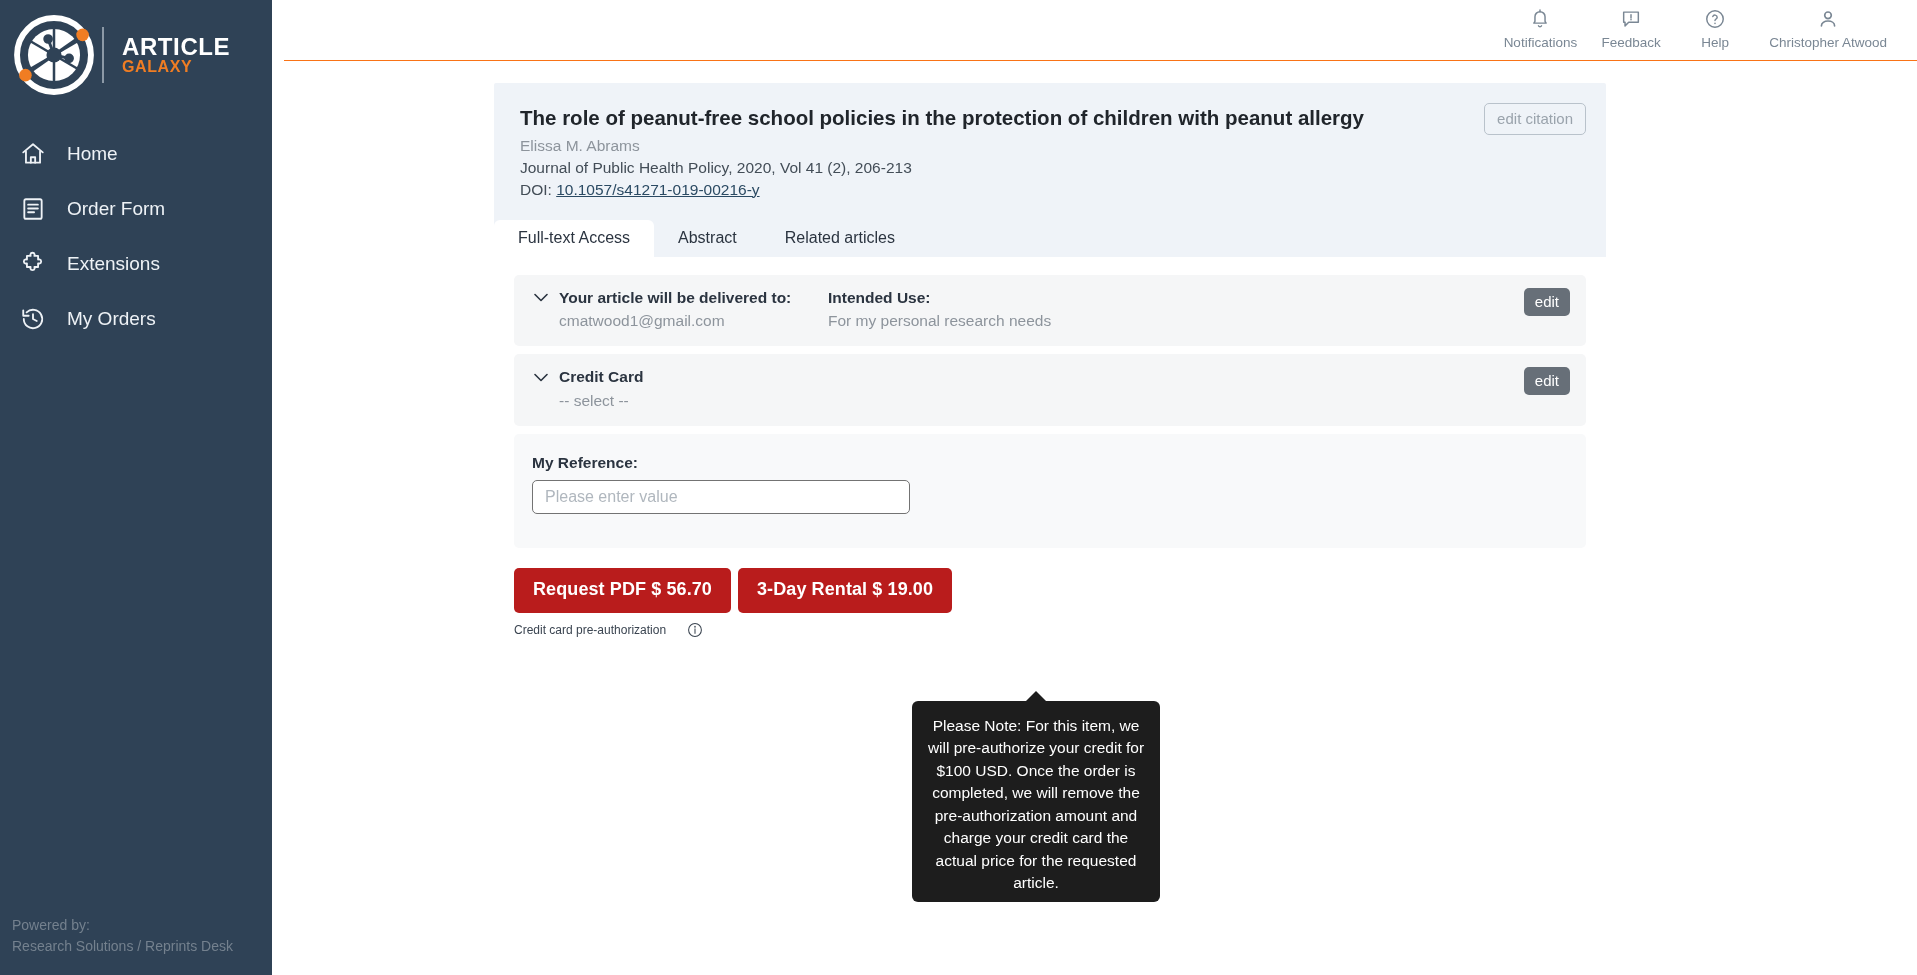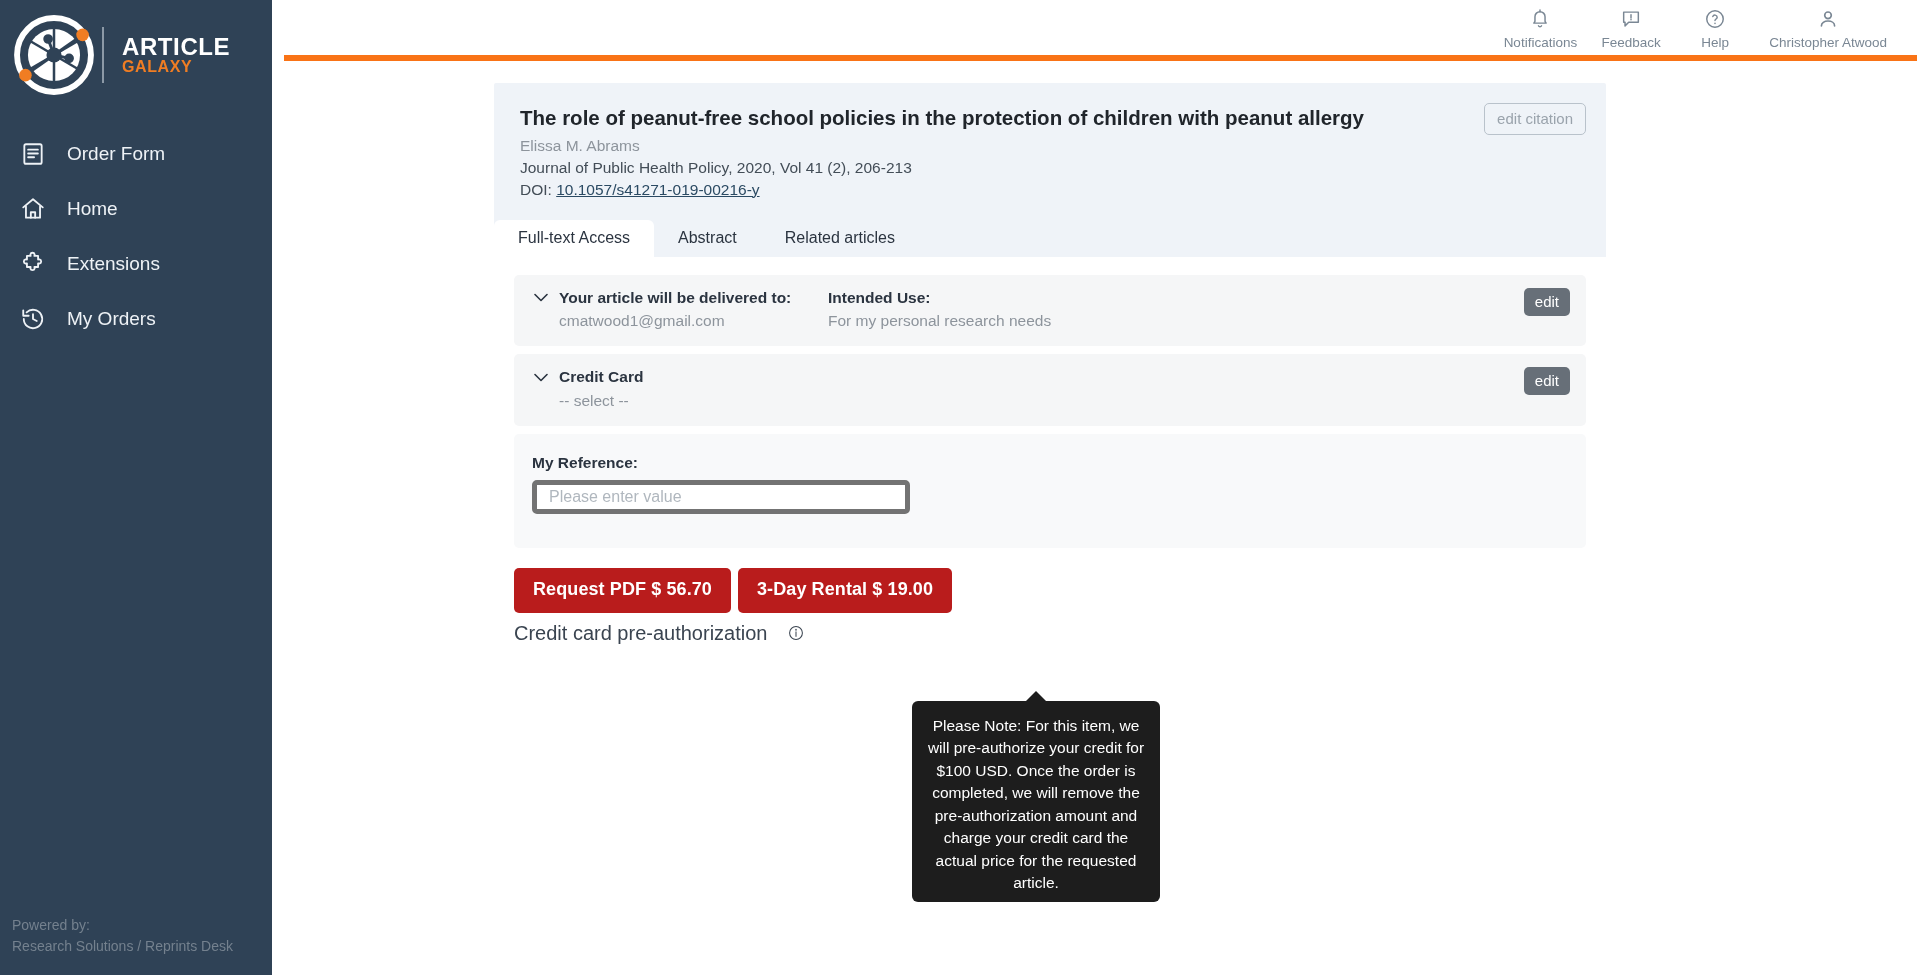--- a/index.html
+++ b/index.html
@@ -75,21 +75,21 @@
   
   .main {
     flex: 1 1 auto;
     height: 975px;
     position: relative;
     background: #ffffff;
   }
 
   .topbar {
     height: 61px;
-    border-bottom: 6px solid #f97316;
+    border-bottom: 1px solid #f97316;
     display: flex;
     justify-content: flex-end;
     align-items: flex-start;
     padding-right: 18px;
     margin-left: 12px;
   }
   .top-item {
     width: auto;
     min-width: 84px;
     padding: 4px 12px 0 12px;
@@ -241,21 +241,21 @@
   }
   .ref-label {
     font-size: 15.5px;
     font-weight: bold;
     color: #2b3440;
     margin-bottom: 8px;
   }
   .ref-input {
     width: 378px;
     height: 34px;
-    border: 5px solid #737373;
+    border: 1px solid #737373;
     border-radius: 5px;
     background: #ffffff;
     padding: 0 12px;
     font-size: 16px;
     color: #2b3440;
     font-family: "Liberation Sans", sans-serif;
     outline: none;
   }
   .ref-input::placeholder { color: #b0b7be; }
 
@@ -273,21 +273,21 @@
     font-weight: bold;
     padding: 11px 19px 13px 19px;
     cursor: pointer;
     font-family: Liberation Sans, sans-serif;
     letter-spacing: 0.1px;
   }
 
   .preauth {
     display: flex;
     align-items: center;
-    font-size: 20px;
+    font-size: 12px;
     color: #3a4450;
     padding: 9px 0 0 0;
     gap: 16px;
   }
   .info-icon {
     margin-left: 5px;
     cursor: pointer;
     display: inline-flex;
   }
 
@@ -355,38 +355,38 @@
         <div class="l1">ARTICLE</div>
         <div class="l2">GALAXY</div>
       </span>
     </div>
 
     <div class="nav">
 
       <div class="nav-item">
         <span class="nav-icon">
           <svg width="26" height="26" viewBox="0 0 24 24" fill="none" stroke="#eef2f6" stroke-width="1.7" stroke-linecap="round" stroke-linejoin="round">
+            <path d="M3 10.5 12 3l9 7.5"></path>
+            <path d="M5.5 9.6V20h13V9.6"></path>
+            <path d="M10 20v-5h4v5"></path>
+          </svg>
+        </span>
+        <span>Home</span>
+      </div>
+
+      <div class="nav-item">
+        <span class="nav-icon">
+          <svg width="26" height="26" viewBox="0 0 24 24" fill="none" stroke="#eef2f6" stroke-width="1.7" stroke-linecap="round" stroke-linejoin="round">
             <rect x="4" y="3" width="16" height="18" rx="1.5"></rect>
             <line x1="7.5" y1="8" x2="16.5" y2="8"></line>
             <line x1="7.5" y1="11.5" x2="16.5" y2="11.5"></line>
             <line x1="7.5" y1="15" x2="13" y2="15"></line>
           </svg>
         </span>
         <span>Order Form</span>
-      </div>
-
-      <div class="nav-item">
-        <span class="nav-icon">
-          <svg width="26" height="26" viewBox="0 0 24 24" fill="none" stroke="#eef2f6" stroke-width="1.7" stroke-linecap="round" stroke-linejoin="round">
-            <path d="M3 10.5 12 3l9 7.5"></path>
-            <path d="M5.5 9.6V20h13V9.6"></path>
-            <path d="M10 20v-5h4v5"></path>
-          </svg>
-        </span>
-        <span>Home</span>
       </div>
 
       <div class="nav-item">
         <span class="nav-icon">
           <svg width="26" height="26" viewBox="0 0 24 24" fill="none" stroke="#eef2f6" stroke-width="1.7" stroke-linejoin="round">
             <path d="M9.6 3.2a2 2 0 0 1 3.9 0c0 .5-.2.9-.2 1.3h3.4v3.4c.4 0 .8-.2 1.3-.2a2 2 0 0 1 0 3.9c-.5 0-.9-.2-1.3-.2v3.4h-3.4c0 .4.2.8.2 1.3a2 2 0 0 1-3.9 0c0-.5.2-.9.2-1.3H6.4v-3.4c-.4 0-.8.2-1.3.2a2 2 0 0 1 0-3.9c.5 0 .9.2 1.3.2V4.5h3.4c0-.4-.2-.8-.2-1.3z"></path>
           </svg>
         </span>
         <span>Extensions</span>
       </div>

